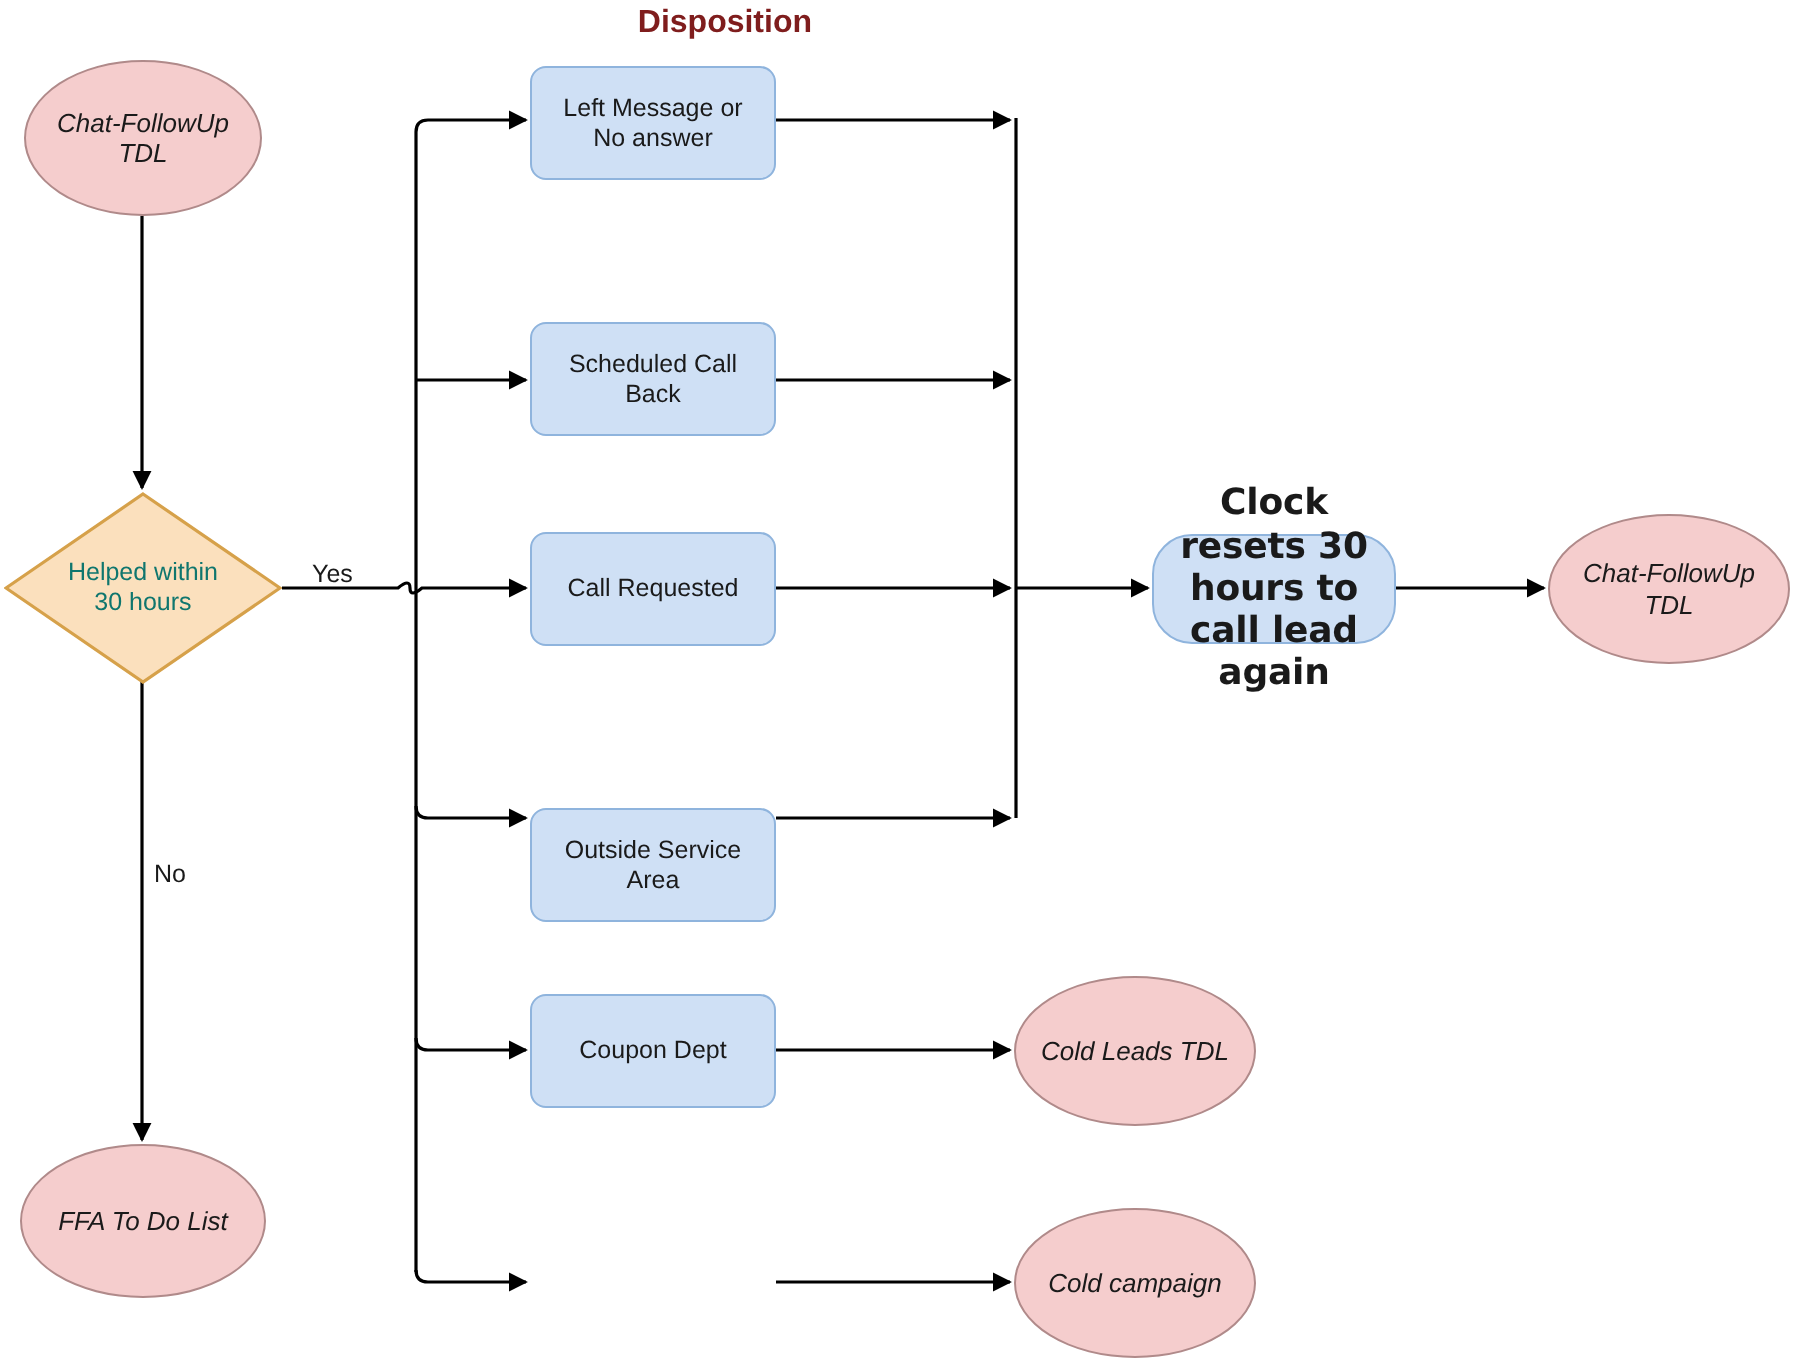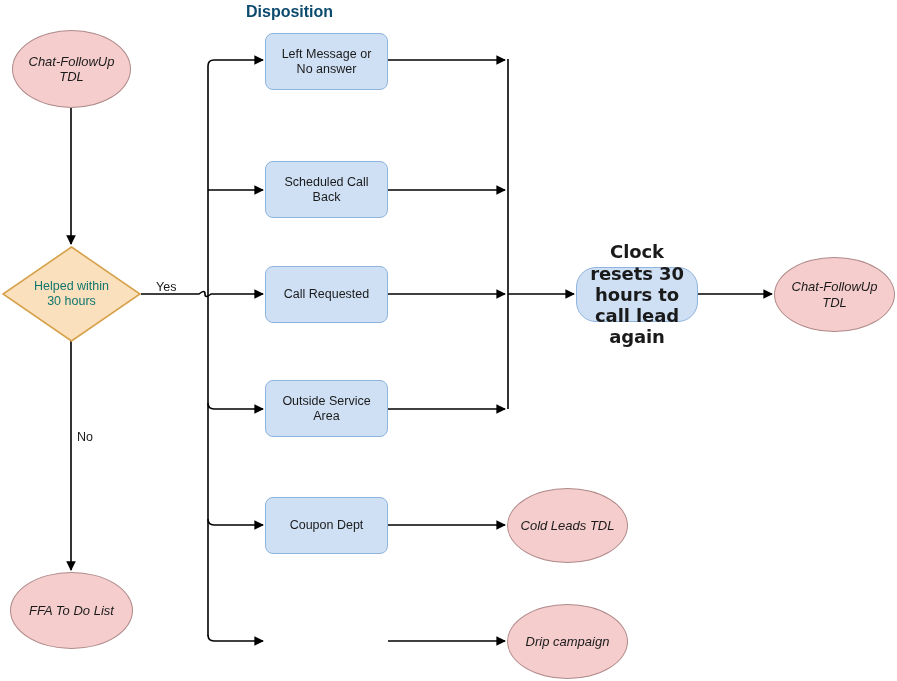--- a/index.html
+++ b/index.html
@@ -82,22 +82,22 @@
     font-family: "DejaVu Sans", sans-serif;
     font-weight: bold;
     font-size: 18px;
     letter-spacing: -0.1px;
     border-radius: 20px;
   }
   .title {
     position: absolute;
     font-size: 16px;
     font-weight: bold;
-    color: #0c4a6e;
-    text-align: left;
+    color: #7f1d1d;
+    text-align: right;
     white-space: nowrap;
   }
   .edge-label {
     position: absolute;
     font-size: 12.5px;
     color: #1a1a1a;
     white-space: nowrap;
   }
 </style>
 </head>
@@ -175,21 +175,21 @@
 
   <div class="node rect" style="left:265px; top:33px; width:123px; height:57px;">
     <span class="node-label">Left Message or
 No answer</span>
   </div>
 
   <div class="node rect" style="left:265px; top:266px; width:123px; height:57px;">
     <span class="node-label">Call Requested</span>
   </div>
 
-  <div class="node rect" style="left:265px; top:380px; width:123px; height:57px;">
+  <div class="node rect" style="left:265px; top:404px; width:123px; height:57px;">
     <span class="node-label">Outside Service
 Area</span>
   </div>
 
   <div class="node rect" style="left:265px; top:497px; width:123px; height:57px;">
     <span class="node-label">Coupon Dept</span>
   </div>
 
 
   <div class="node rect accent" style="left:576px; top:267px; width:122px; height:55px;">
@@ -201,16 +201,16 @@
   <div class="node ellipse" style="left:774px; top:257px; width:121px; height:75px;">
     <span class="node-label">Chat-FollowUp
 TDL</span>
   </div>
 
   <div class="node ellipse" style="left:507px; top:488px; width:121px; height:75px;">
     <span class="node-label">Cold Leads TDL</span>
   </div>
 
   <div class="node ellipse" style="left:507px; top:604px; width:121px; height:75px;">
-    <span class="node-label">Drip campaign</span>
+    <span class="node-label">Cold campaign</span>
   </div>
 
 </div>
 
 </body></html>

